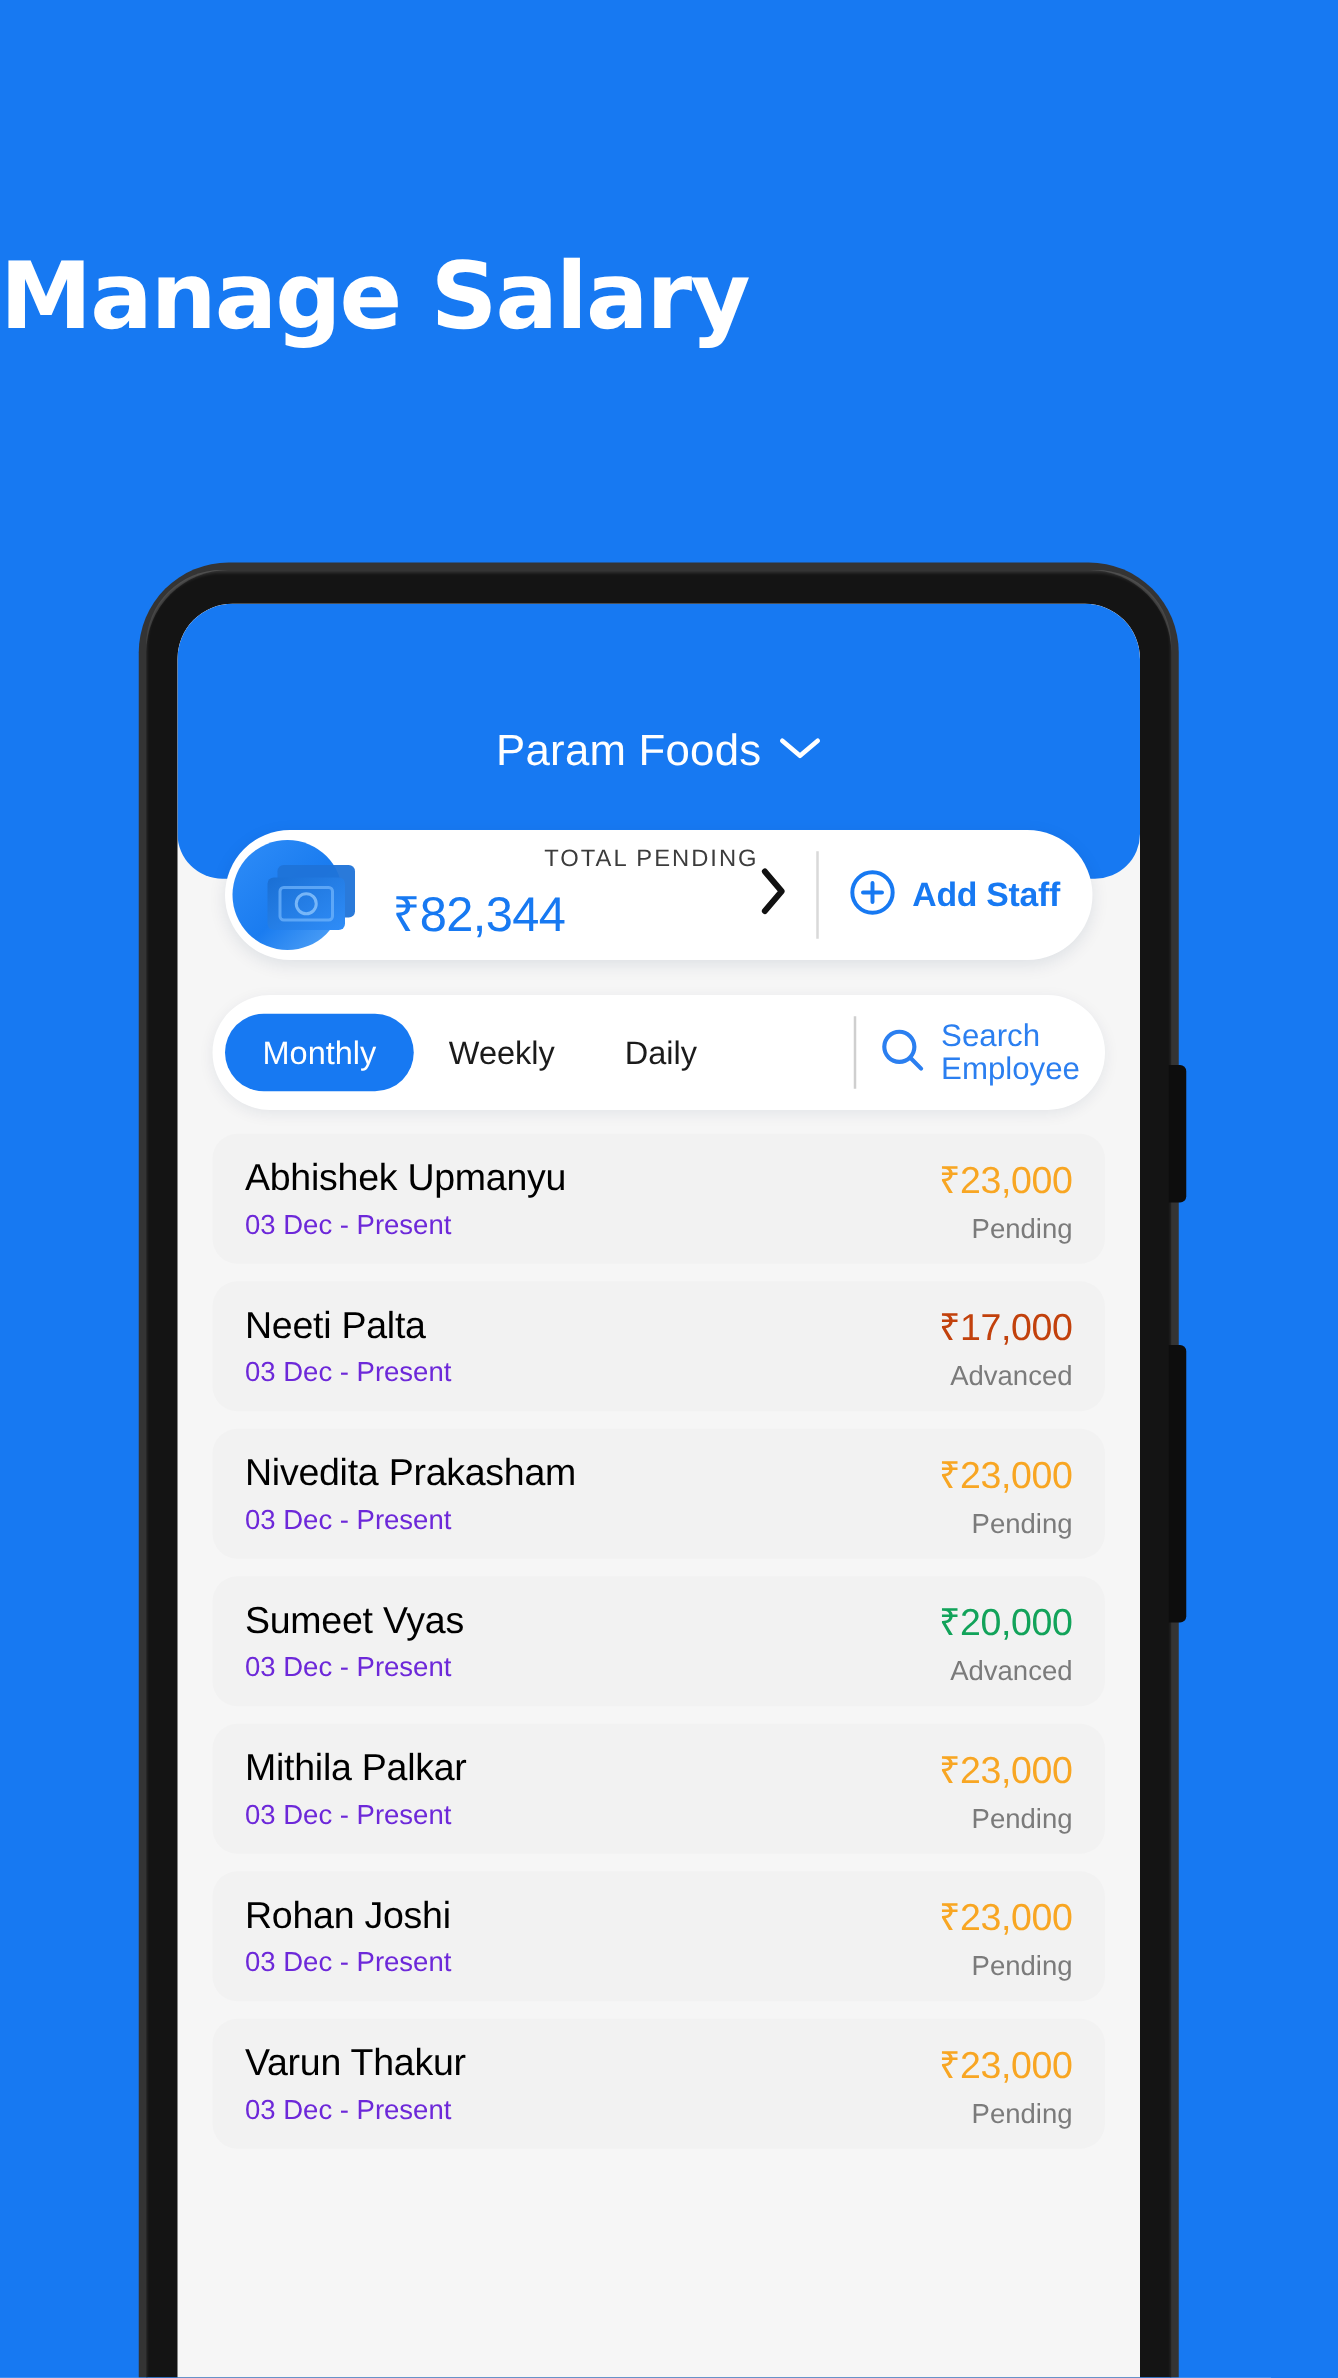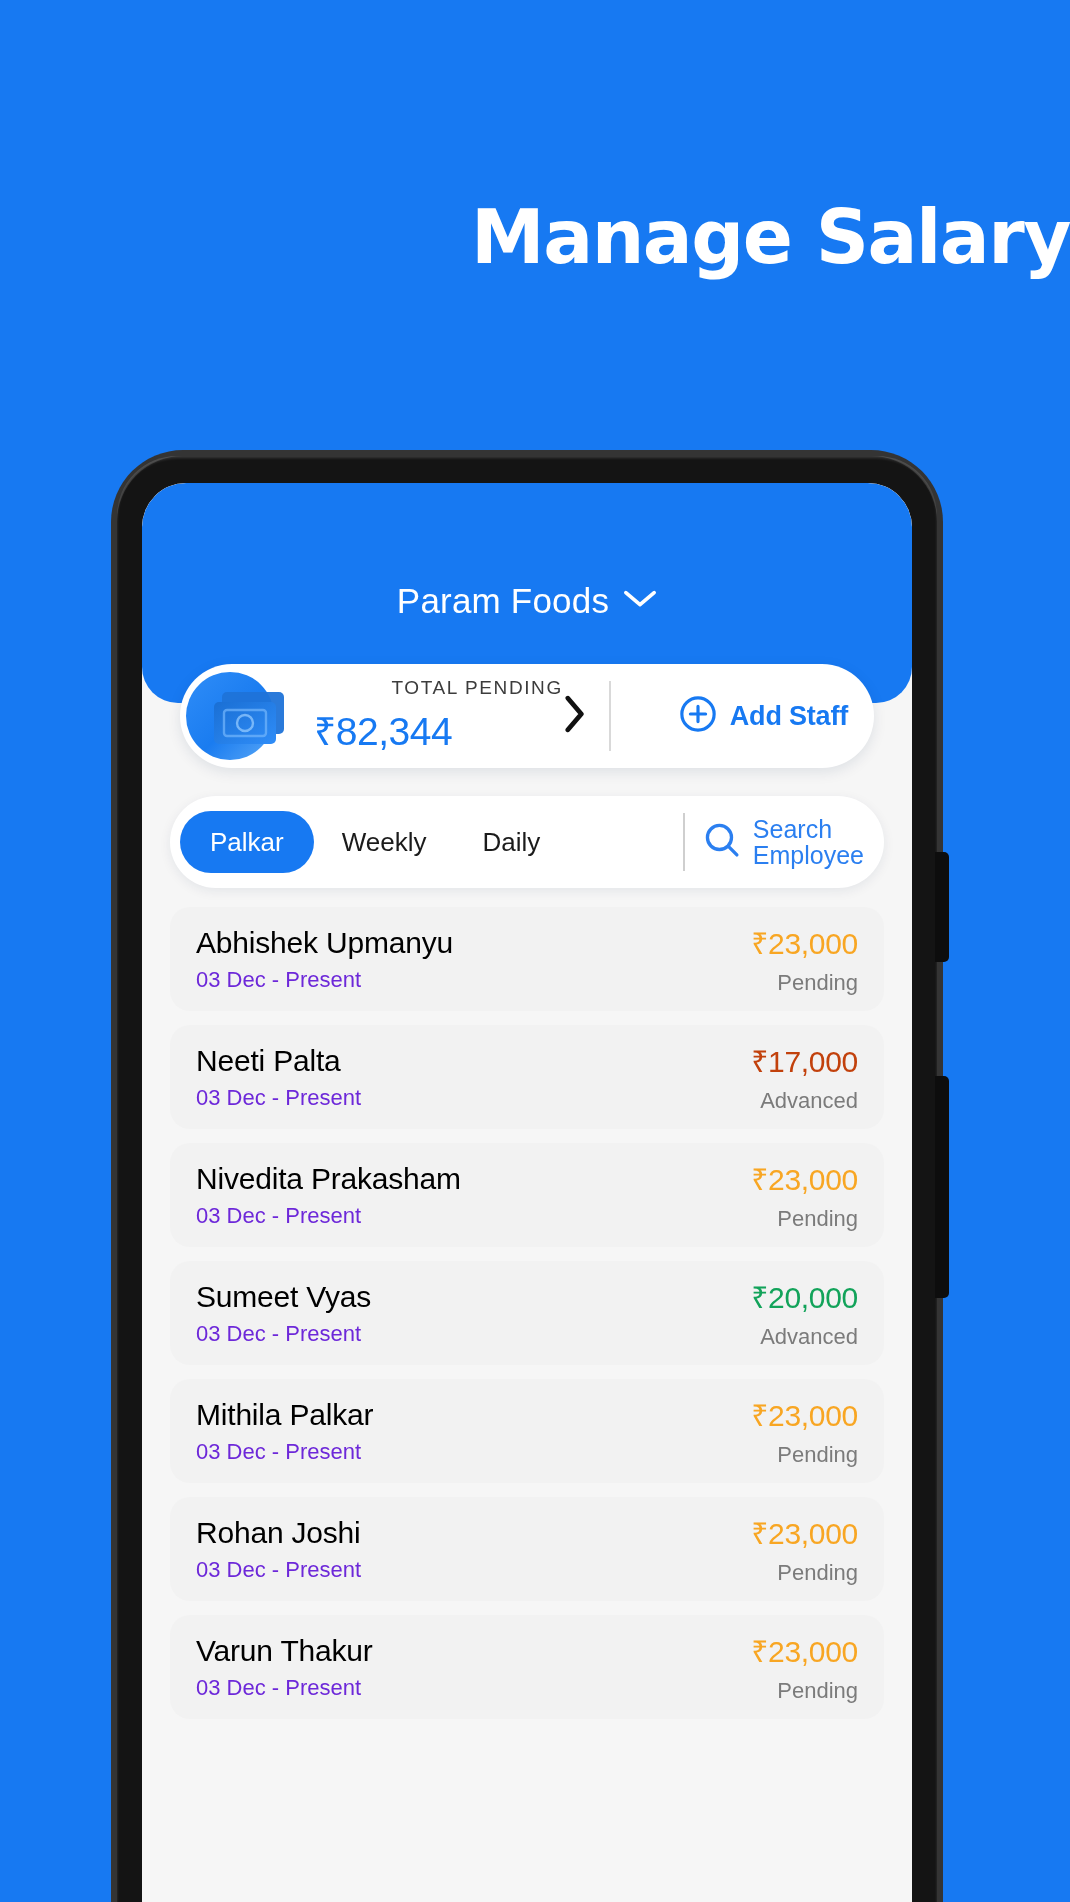--- a/index.html
+++ b/index.html
@@ -14,21 +14,21 @@
     position:relative;
     width:1070px; height:1902px;
     background:#1779f2;
     overflow:hidden;
   }
 
   
   #headline {
     position:absolute;
     top:200px; left:0; width:1070px;
-    text-align:right;
+    text-align:left;
     color:#ffffff;
     font-family:"DejaVu Sans", sans-serif;
     font-size:74px;
     font-weight:bold;
     letter-spacing:-1.5px;
     line-height:1;
     white-space:nowrap;
   }
 
   
@@ -162,21 +162,20 @@
   }
   #card-divider {
     width:2px; height:70px;
     background:#d9d9d9;
     flex:0 0 auto;
   }
   #add-staff {
     flex:0 0 auto;
     display:flex; align-items:center; gap:13px;
     padding:0 26px 0 24px;
-    margin-left:44px;
   }
   #add-staff-label {
     color:#1779f2;
     font-size:27px;
     font-weight:bold;
     letter-spacing:-.2px;
   }
 
   
   #tabs-card {
@@ -342,21 +341,21 @@
             <svg width="38" height="38" viewBox="0 0 24 24" fill="none">
               <circle cx="12" cy="12" r="10.2" stroke="#1779f2" stroke-width="2"></circle>
               <path d="M12 7.2v9.6M7.2 12h9.6" stroke="#1779f2" stroke-width="2" stroke-linecap="round"></path>
             </svg>
           </span>
           <span id="add-staff-label">Add Staff</span>
         </div>
       </div>
 
       <div id="tabs-card">
-        <div class="tab active">Palkar</div>
+        <div class="tab active">Monthly</div>
         <div class="tab">Weekly</div>
         <div class="tab">Daily</div>
         <div id="tabs-spacer"></div>
         <div id="tab-divider"></div>
         <div id="search-employee">
           <span>
             <svg width="38" height="38" viewBox="0 0 24 24" fill="none">
               <circle cx="10.4" cy="10.4" r="7.6" stroke="#2b7ff0" stroke-width="2.1"></circle>
               <path d="M16.2 16.2L21.4 21.4" stroke="#2b7ff0" stroke-width="2.1" stroke-linecap="round"></path>
             </svg>

